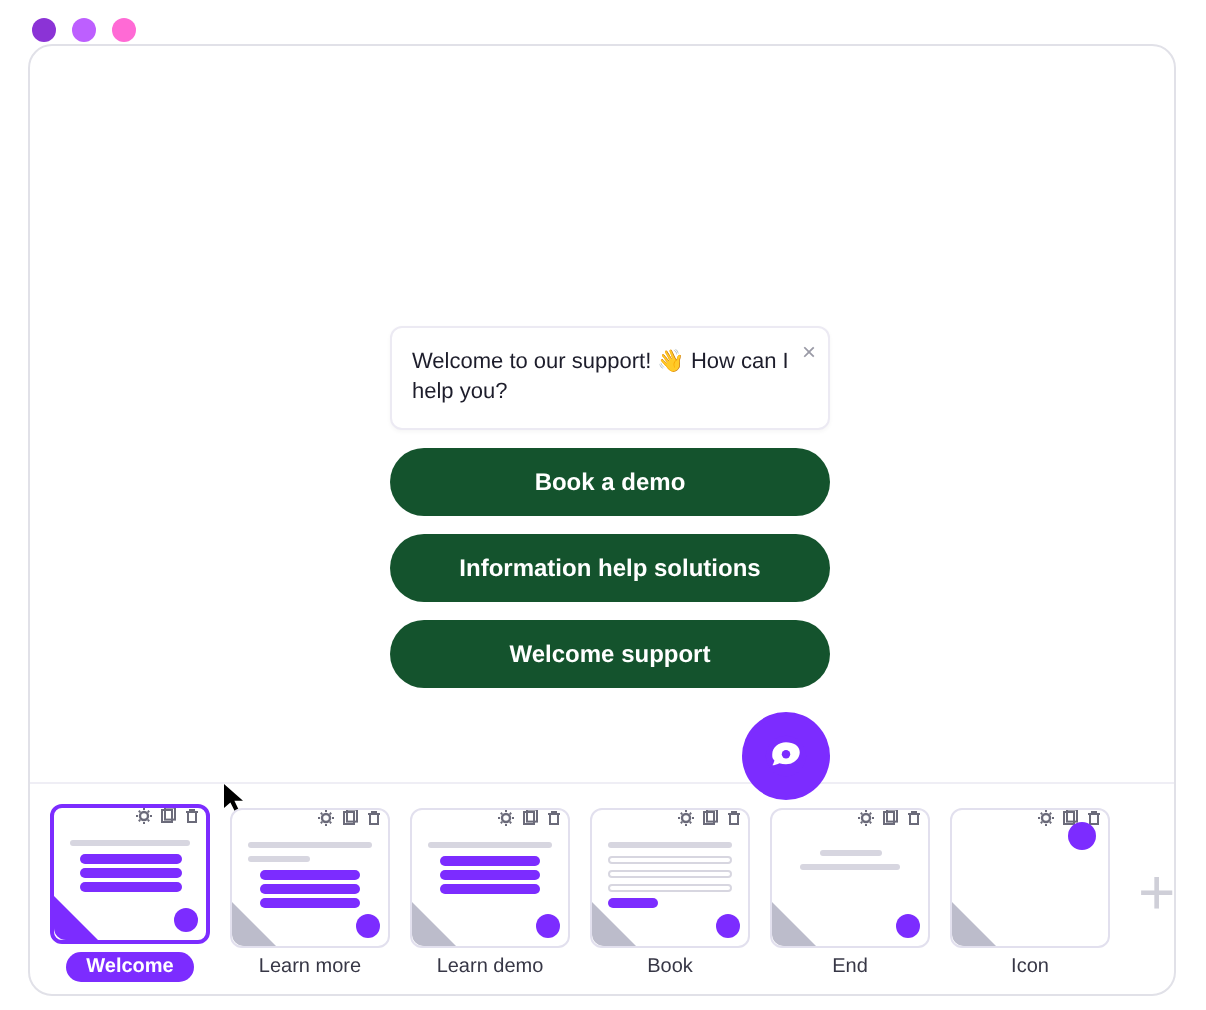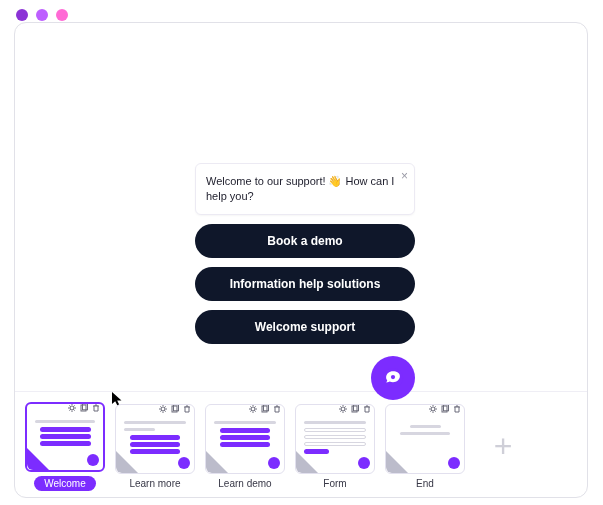--- a/index.html
+++ b/index.html
@@ -9,35 +9,35 @@
   .dot { width: 12px; height: 12px; border-radius: 50%; }
   .dot1 { background: #8b33d6; }
   .dot2 { background: #bd5fff; }
   .dot3 { background: #ff6ad5; }
   .window { position: absolute; left: 14px; top: 22px; width: 574px; height: 476px; border: 1px solid #e1e1e8; border-radius: 12px; background: #fff; display: flex; flex-direction: column; overflow: hidden; }
   .canvas { flex: 1; position: relative; }
   .chat-card { position: absolute; left: 180px; top: 140px; width: 220px; }
   .bubble { background: #fff; border: 1px solid #eceaf3; border-radius: 6px; padding: 10px 10px; font-size: 11px; color: #1d1d2b; line-height: 1.35; box-shadow: 0 1px 2px rgba(0,0,0,.04); position: relative; }
   .bubble .close { position: absolute; right: 6px; top: 4px; font-size: 12px; color: #9a9aa6; cursor: pointer; }
   .wave { display: inline-block; }
-  .pill-btn { margin-top: 9px; width: 100%; border: none; border-radius: 22px; padding: 10px 12px; background: #0f172a; color: #fff; font-weight: 700; font-size: 12px; cursor: pointer; }
+  .pill-btn { margin-top: 9px; width: 100%; border: none; border-radius: 22px; padding: 10px 12px; background: #14532d; color: #fff; font-weight: 700; font-size: 12px; cursor: pointer; }
   .chat-fab { position: absolute; right: 0; bottom: -56px; width: 44px; height: 44px; border-radius: 50%; background: #7c2cff; display: flex; align-items: center; justify-content: center; cursor: pointer; }
   .chat-fab svg { width: 22px; height: 22px; }
   .cursor-ptr { position: absolute; left: 96px; top: 368px; font-size: 14px; color: #111; pointer-events: none; }
   .tray { height: 106px; border-top: 1px solid #efeef5; display: flex; align-items: center; padding: 8px 10px 4px 10px; gap: 10px; }
   .thumb { width: 80px; display: flex; flex-direction: column; align-items: center; gap: 4px; cursor: pointer; }
   .thumb-card { width: 80px; height: 70px; border: 1px solid #e2e0ee; border-radius: 6px; position: relative; background: #fff; overflow: hidden; }
   .thumb.active .thumb-card { border: 2px solid #7c2cff; }
   .thumb-tools { position: absolute; top: -1px; right: 2px; display: flex; gap: 2px; }
   .thumb-tools span, .thumb-tools .gear { width: 10px; height: 10px; color: #6b6b7a; }
   .corner { position: absolute; left: 0; bottom: 0; width: 22px; height: 22px; background: #bcbccb; clip-path: polygon(0 0, 0 100%, 100% 100%); border-bottom-left-radius: 6px; }
   .corner.active { background: #7c2cff; }
   .thumb-mini-fab { position: absolute; right: 4px; bottom: 4px; width: 12px; height: 12px; border-radius: 50%; background: #7c2cff; }
   .thumb-label { font-size: 10px; color: #373746; font-weight: 400; }
-  .thumb.active .thumb-label-pill { background: #7c2cff; color: #fff; border-radius: 10px; padding: 2px 10px; font-size: 10px; font-weight: 400; }
+  .thumb.active .thumb-label-pill { background: #7c2cff; color: #fff; border-radius: 10px; padding: 2px 10px; font-size: 10px; font-weight: 700; }
   .mini-line { height: 5px; border-radius: 3px; background: #7c2cff; margin: 2px auto; }
   .mini-content { position: absolute; top: 16px; left: 8px; right: 8px; }
   .mini-text { height: 3px; background: #d7d6e0; border-radius: 2px; margin-bottom: 4px; }
   .mini-text.short { width: 50%; }
   .mini-input { height: 4px; border: 1px solid #d7d6e0; border-radius: 2px; margin-bottom: 3px; }
   .add-slide { width: 48px; height: 70px; display: flex; align-items: center; justify-content: center; cursor: pointer; margin-left: 4px; }
   .add-slide .plus { font-size: 32px; color: #cfcfd8; font-weight: 300; }
   .gear-i, .copy-i, .trash-i { display: inline-flex; }
   svg { display: block; }
 </style>
@@ -205,21 +205,21 @@
           <div class="mini-content">
             <div class="mini-text"></div>
             <div class="mini-input"></div>
             <div class="mini-input"></div>
             <div class="mini-input"></div>
             <div class="mini-line" style="width:40%;margin-left:0"></div>
           </div>
           <div class="corner"></div>
           <div class="thumb-mini-fab"></div>
         </div>
-        <span class="thumb-label">Form</span>
+        <span class="thumb-label">Book</span>
       </div>
 
       <div class="thumb">
         <div class="thumb-card">
           <div class="thumb-tools">
             <span class="gear-i">
                 <svg width="10" height="10" viewBox="0 0 10 10">
                   <circle cx="5" cy="5" r="2" fill="none" stroke="#6b6b7a" stroke-width="1.2"></circle>
                   <path d="M5 1v1M5 8v1M1 5h1M8 5h1M2.4 2.4l.7.7M6.9 6.9l.7.7M2.4 7.6l.7-.7M6.9 3.1l.7-.7" stroke="#6b6b7a" stroke-width="1"></path>
                 </svg>
@@ -239,20 +239,46 @@
           <div class="mini-content" style="top:20px">
             <div class="mini-text short" style="margin:0 auto 4px"></div>
             <div class="mini-text" style="width:80%;margin:0 auto"></div>
           </div>
           <div class="corner"></div>
           <div class="thumb-mini-fab"></div>
         </div>
         <span class="thumb-label">End</span>
       </div>
 
+      <div class="thumb">
+        <div class="thumb-card">
+          <div class="thumb-tools">
+            <span class="gear-i">
+                <svg width="10" height="10" viewBox="0 0 10 10">
+                  <circle cx="5" cy="5" r="2" fill="none" stroke="#6b6b7a" stroke-width="1.2"></circle>
+                  <path d="M5 1v1M5 8v1M1 5h1M8 5h1M2.4 2.4l.7.7M6.9 6.9l.7.7M2.4 7.6l.7-.7M6.9 3.1l.7-.7" stroke="#6b6b7a" stroke-width="1"></path>
+                </svg>
+              </span>
+            <span class="copy-i">
+                <svg width="10" height="10" viewBox="0 0 10 10">
+                  <rect x="2" y="2" width="5" height="6" fill="none" stroke="#6b6b7a" stroke-width="1"></rect>
+                  <rect x="3.5" y="0.8" width="5" height="6" fill="none" stroke="#6b6b7a" stroke-width="1"></rect>
+                </svg>
+              </span>
+            <span class="trash-i">
+                <svg width="10" height="10" viewBox="0 0 10 10">
+                  <path d="M2 3h6M3 3v5h4V3M4 3V2h2v1" fill="none" stroke="#6b6b7a" stroke-width="1"></path>
+                </svg>
+              </span>
+          </div>
+          <div class="corner"></div>
+          <div class="thumb-mini-fab" style="right:6px;top:6px;bottom:auto;width:14px;height:14px"></div>
+        </div>
+        <span class="thumb-label">Icon</span>
+      </div>
 
       <div class="add-slide">
         <span class="plus">+</span>
       </div>
 
     </div>
   </div>
 </div>
 
 </body></html>

